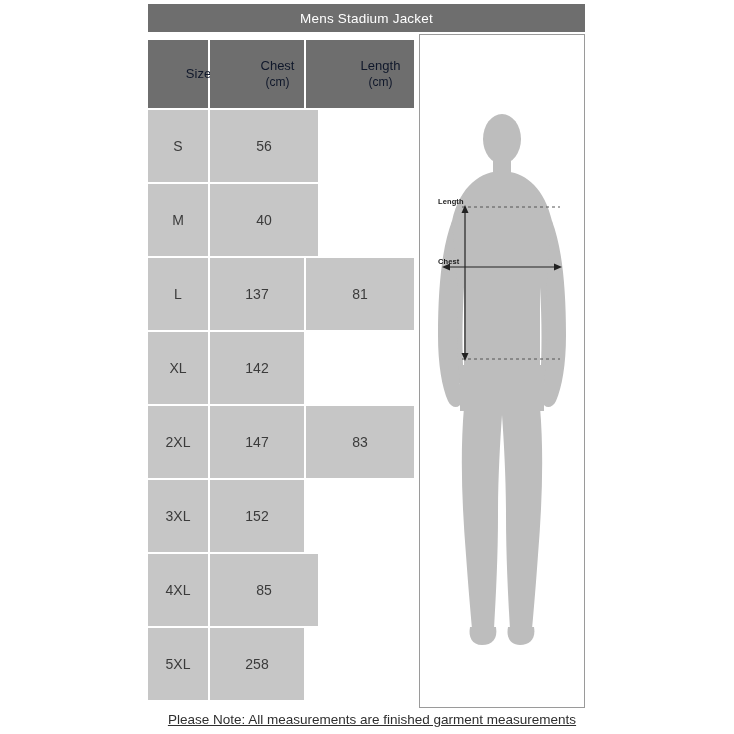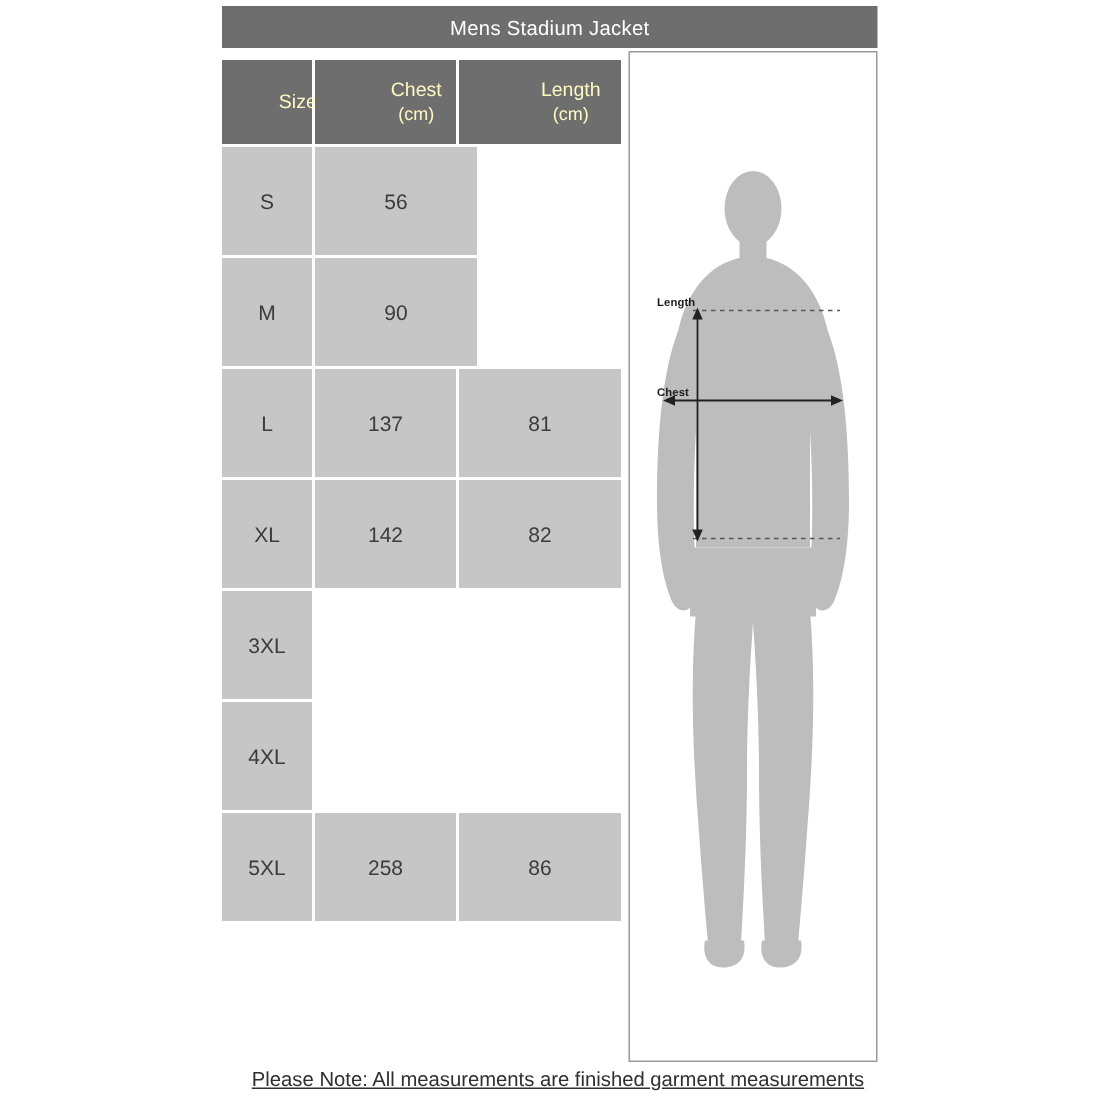--- a/index.html
+++ b/index.html
@@ -53,22 +53,22 @@
     align-items: center;
     justify-content: center;
     text-align: center;
   }
   .c-size   { width: 60px; }
   .c-chest  { width: 94px; }
   .c-length { width: 108px; }
 
   .row.head .cell {
     background: #6e6e6e;
-    color: #fef9c3;
-    height: 56px;
+    color: #0f172a;
+    height: 68px;
     font-size: 13px;
     line-height: 1.25;
     padding-left: 41px;
   }
   .row.body .cell {
     background: #c6c6c6;
     color: #3b3b3b;
     height: 72px;
     font-size: 14px;
   }
@@ -146,21 +146,21 @@
       <div class="cell c-length">
           <span>56</span>
         </div>
     </div>
 
     <div class="row body">
       <div class="cell c-size">
           <span>M</span>
         </div>
       <div class="cell c-length">
-          <span>90</span>
+          <span>40</span>
         </div>
     </div>
 
     <div class="row body">
       <div class="cell c-size">
           <span>L</span>
         </div>
       <div class="cell c-chest">
           <span>137</span>
         </div>
@@ -169,47 +169,58 @@
         </div>
     </div>
 
     <div class="row body">
       <div class="cell c-size">
           <span>XL</span>
         </div>
       <div class="cell c-chest">
           <span>142</span>
         </div>
-      <div class="cell c-length">
-          <span>82</span>
-        </div>
-    </div>
-
+    </div>
+
+    <div class="row body">
+      <div class="cell c-size">
+          <span>2XL</span>
+        </div>
+      <div class="cell c-chest">
+          <span>147</span>
+        </div>
+      <div class="cell c-length">
+          <span>83</span>
+        </div>
+    </div>
 
     <div class="row body">
       <div class="cell c-size">
           <span>3XL</span>
         </div>
+      <div class="cell c-chest">
+          <span>152</span>
+        </div>
     </div>
 
     <div class="row body">
       <div class="cell c-size">
           <span>4XL</span>
         </div>
+      <div class="cell c-length">
+          <span>85</span>
+        </div>
     </div>
 
     <div class="row body">
       <div class="cell c-size">
           <span>5XL</span>
         </div>
       <div class="cell c-chest">
           <span>258</span>
-        </div>
-      <div class="cell c-length">
-          <span>86</span>
         </div>
     </div>
 
   </div>
 
   <div class="figure-panel">
 
     <svg class="figure-svg" width="164" height="672" viewBox="0 0 164 672">
 
       <ellipse cx="82" cy="104" rx="19" ry="25" fill="#bdbdbd"></ellipse>

